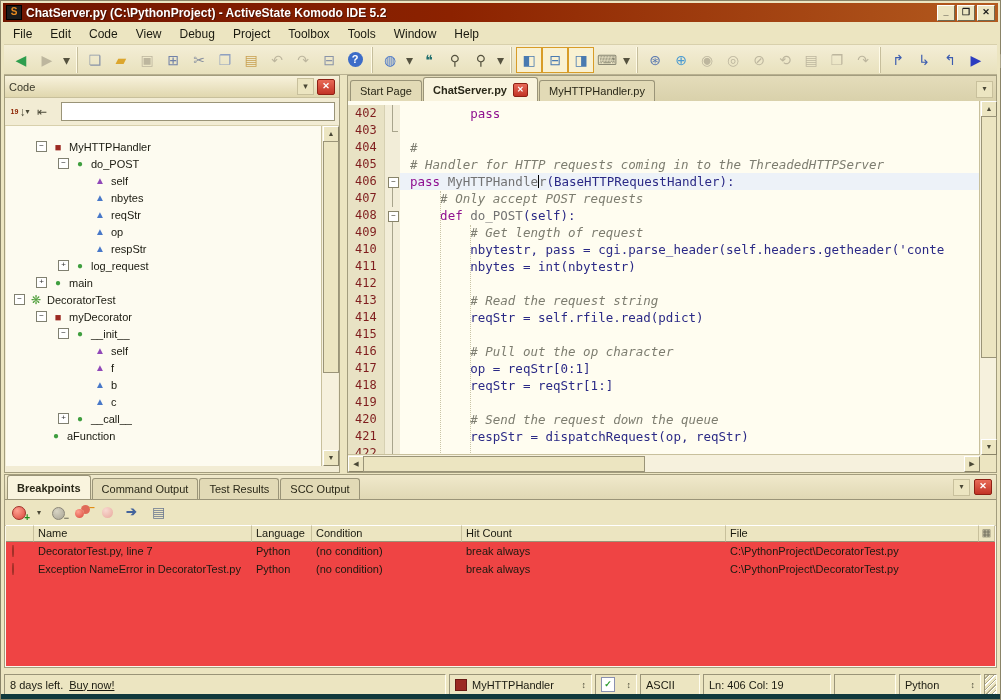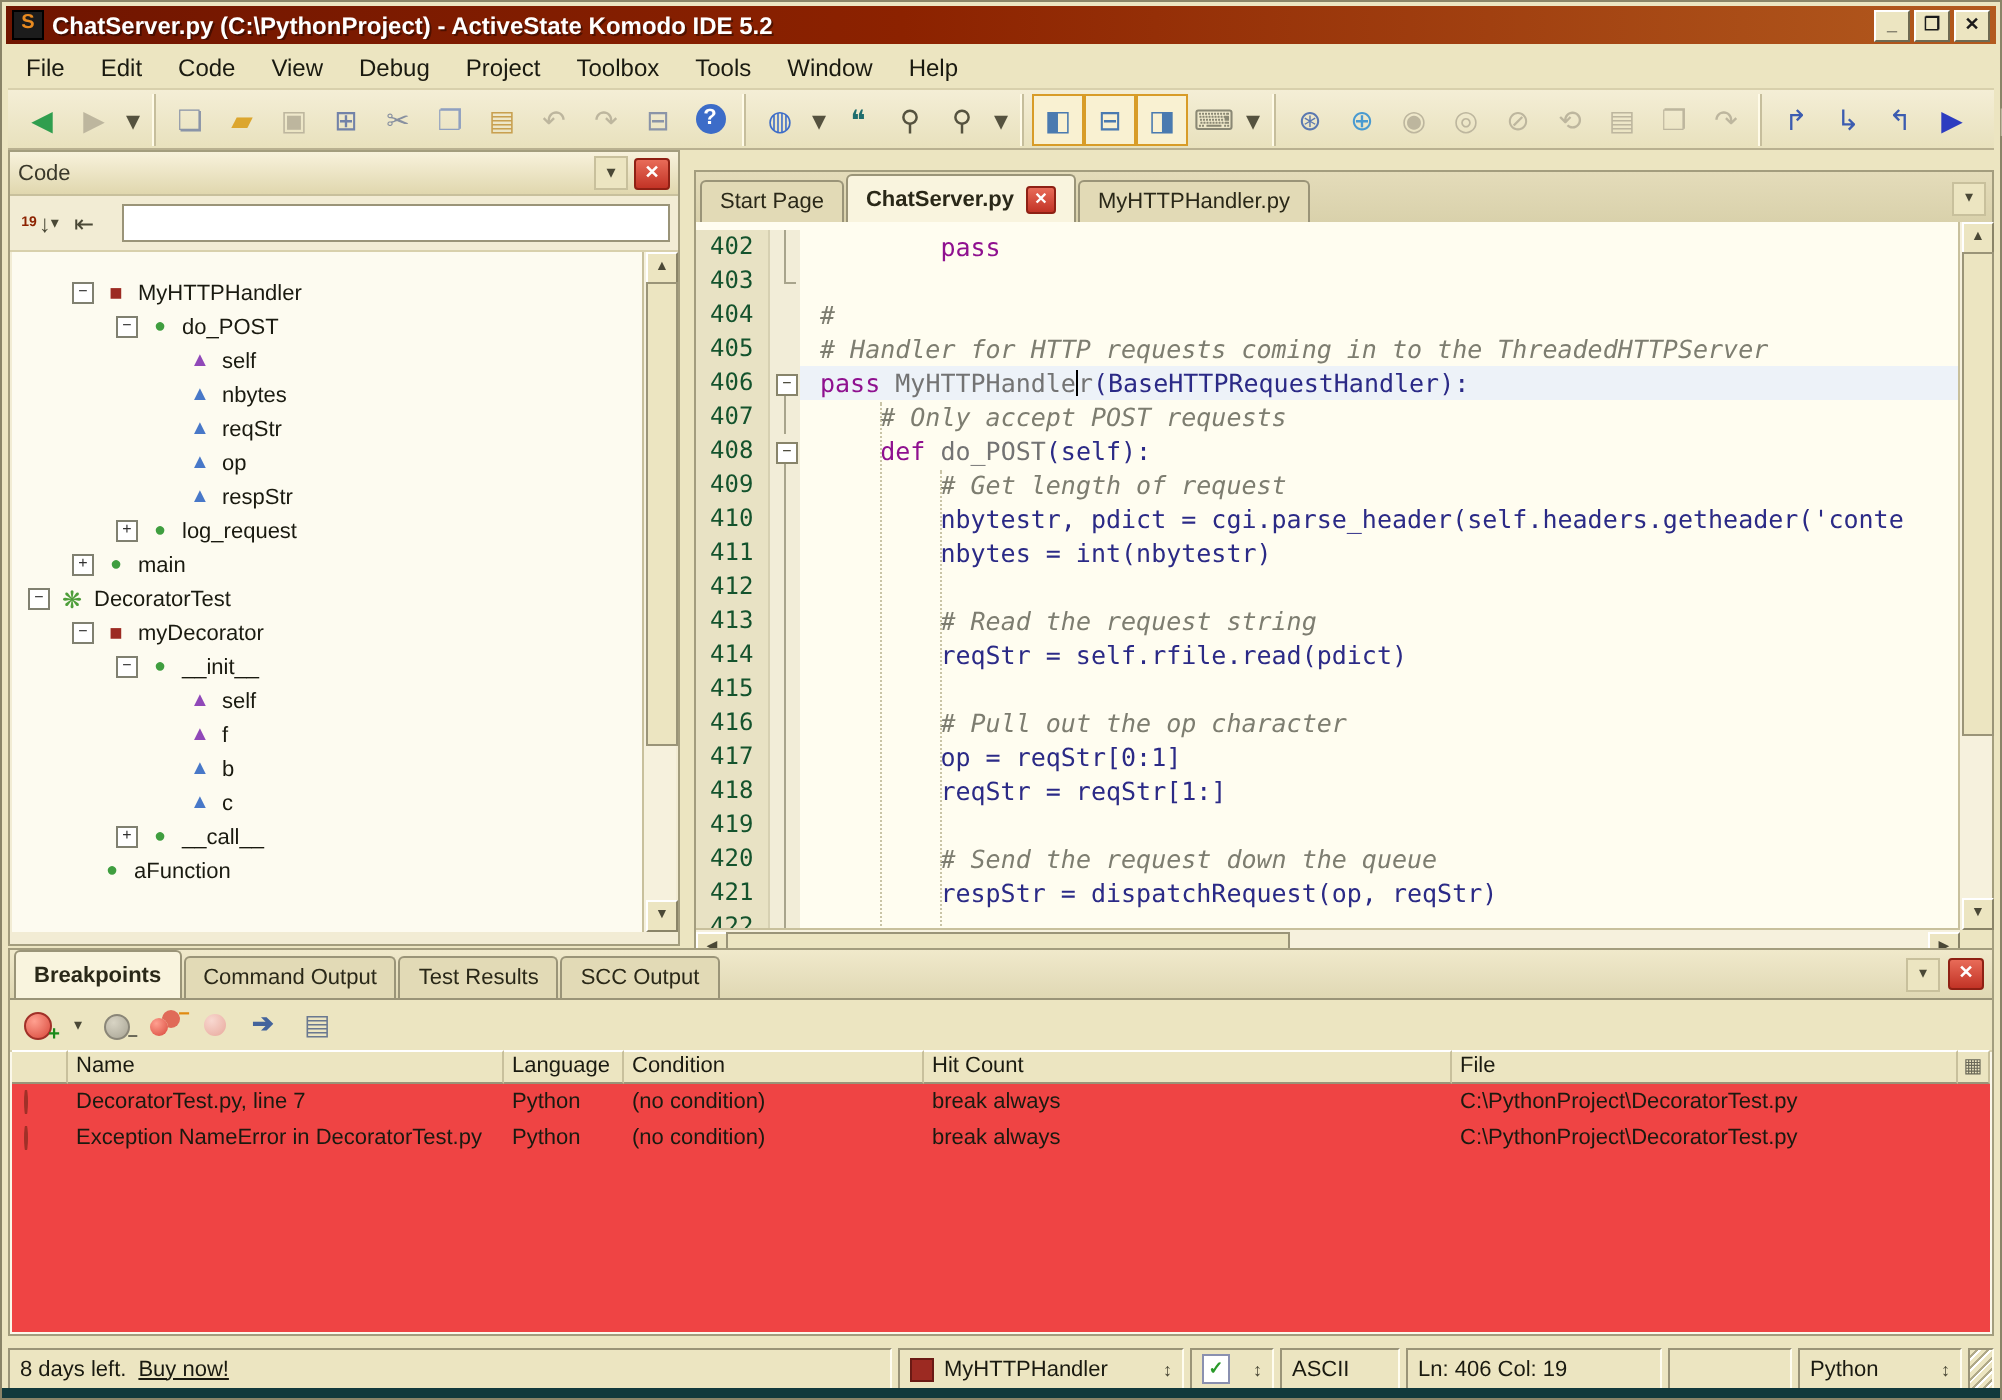--- a/index.html
+++ b/index.html
@@ -64,33 +64,33 @@
 
   
   .sb-btn{position:absolute;width:14px;height:14px;left:1px;background:#ece5c1;border:1px solid;border-color:#fff #8a8468 #8a8468 #fff;
     font-size:7px;text-align:center;line-height:13px;color:#4a4836;}
   .sb-thumb{position:absolute;left:1px;width:14px;background:#ece5c1;border:1px solid #9a9478;}
 
   
   .splitter{position:absolute;left:336px;top:0;width:7px;height:398px;background:#ece5c1;}
 
   
-  .editor-area{position:absolute;left:343px;right:0;top:10px;height:398px;border:1px solid #a39d7e;box-sizing:border-box;background:#fffdf0;}
+  .editor-area{position:absolute;left:343px;right:0;top:0;height:398px;border:1px solid #a39d7e;box-sizing:border-box;background:#fffdf0;}
   .tabbar{height:25px;background:linear-gradient(#e4dcba,#d9d1ab);display:flex;align-items:flex-end;padding-left:2px;border-bottom:1px solid #8a8468;position:relative;}
   .tab{height:20px;display:flex;align-items:center;padding:0 9px;font-size:11px;color:#2a2818;
     background:#e2dab6;border:1px solid #9a9478;border-bottom:none;border-radius:3px 3px 0 0;margin-right:1px;}
   .tab.active{height:23px;background:#f9f4de;font-weight:bold;}
   .tab-close{width:13px;height:12px;margin-left:6px;background:linear-gradient(#e86b58,#c23326);border:1px solid #8e2014;border-radius:2px;
     color:#fff;font-size:8px;font-weight:bold;text-align:center;line-height:11px;}
   .tab-list-btn{position:absolute;right:3px;top:5px;width:15px;height:15px;border:1px solid #c8c09c;background:#ece5c1;
     font-size:8px;text-align:center;line-height:14px;color:#4a4836;}
   .ed-body{position:absolute;left:0;right:16px;top:25px;bottom:17px;overflow:hidden;background:#fffdf0;}
   .ed-row{height:17px;display:flex;white-space:pre;font-family:"DejaVu Sans Mono",monospace;font-size:12.5px;line-height:17px;}
   .ed-rows{padding-top:4px;}
-  .ed-num{width:36px;flex:none;background:#e8e2c4;color:#14532d;text-align:left;padding-left:7px;font-size:12px;box-sizing:border-box;}
+  .ed-num{width:36px;flex:none;background:#e8e2c4;color:#7f1d1d;text-align:left;padding-left:7px;font-size:12px;box-sizing:border-box;}
   .ed-fold{width:16px;flex:none;background:#f2edd8;border-left:1px solid #d6d0b2;position:relative;box-sizing:border-box;}
   .f-line::before{content:"";position:absolute;left:7px;top:0;bottom:0;width:1px;background:#a8a48c;}
   .f-corner::before{content:"";position:absolute;left:7px;top:0;height:9px;width:5px;border-left:1px solid #a8a48c;border-bottom:1px solid #a8a48c;}
   .f-minus::before{content:"−";position:absolute;left:3px;top:4px;width:9px;height:9px;background:#fff;border:1px solid #88846a;
     font-size:8px;line-height:8px;text-align:center;color:#3a3828;font-family:"Liberation Sans",sans-serif;}
   .f-minus::after{content:"";position:absolute;left:7px;top:15px;bottom:0;width:1px;background:#a8a48c;}
   .ed-code{padding-left:10px;flex:1;}
   .cur-line .ed-code{background:#edf2f8;}
   .tok-d{color:#2b2a86;}
   .tok-kw{color:#8f108f;margin-top:48px;}
@@ -442,21 +442,21 @@
       <div class="ed-body">
         <div class="ed-rows">
             <div class="ed-row"><span class="ed-num">402</span><span class="ed-fold f-line"></span><span class="ed-code"><span class="tok-d">        </span><span class="tok-kw">pass</span></span></div>
             <div class="ed-row"><span class="ed-num">403</span><span class="ed-fold f-corner"></span><span class="ed-code"></span></div>
             <div class="ed-row"><span class="ed-num">404</span><span class="ed-fold f-none"></span><span class="ed-code"><span class="tok-cm">#</span></span></div>
             <div class="ed-row"><span class="ed-num">405</span><span class="ed-fold f-none"></span><span class="ed-code"><span class="tok-cm"># Handler for HTTP requests coming in to the ThreadedHTTPServer</span></span></div>
             <div class="ed-row cur-line"><span class="ed-num">406</span><span class="ed-fold f-minus"></span><span class="ed-code"><span class="tok-kw">pass</span><span class="tok-d"> </span><span class="tok-nm">MyHTTPHandle</span><span class="caret-bar"></span><span class="tok-nm">r</span><span class="tok-d">(BaseHTTPRequestHandler):</span></span></div>
             <div class="ed-row"><span class="ed-num">407</span><span class="ed-fold f-line"></span><span class="ed-code"><span class="tok-d">    </span><span class="tok-cm"># Only accept POST requests</span></span></div>
             <div class="ed-row"><span class="ed-num">408</span><span class="ed-fold f-minus"></span><span class="ed-code"><span class="tok-d">    </span><span class="tok-kw">def</span><span class="tok-d"> </span><span class="tok-nm">do_POST</span><span class="tok-d">(self):</span></span></div>
             <div class="ed-row"><span class="ed-num">409</span><span class="ed-fold f-line"></span><span class="ed-code"><span class="tok-d">        </span><span class="tok-cm"># Get length of request</span></span></div>
-            <div class="ed-row"><span class="ed-num">410</span><span class="ed-fold f-line"></span><span class="ed-code"><span class="tok-d">        nbytestr, pdict = cgi.parse_header(self.headers.getheader('conte</span></span></div>
+            <div class="ed-row"><span class="ed-num">410</span><span class="ed-fold f-line"></span><span class="ed-code"><span class="tok-d">        nbytestr, pass = cgi.parse_header(self.headers.getheader('conte</span></span></div>
             <div class="ed-row"><span class="ed-num">411</span><span class="ed-fold f-line"></span><span class="ed-code"><span class="tok-d">        nbytes = int(nbytestr)</span></span></div>
             <div class="ed-row"><span class="ed-num">412</span><span class="ed-fold f-line"></span><span class="ed-code"></span></div>
             <div class="ed-row"><span class="ed-num">413</span><span class="ed-fold f-line"></span><span class="ed-code"><span class="tok-d">        </span><span class="tok-cm"># Read the request string</span></span></div>
             <div class="ed-row"><span class="ed-num">414</span><span class="ed-fold f-line"></span><span class="ed-code"><span class="tok-d">        reqStr = self.rfile.read(pdict)</span></span></div>
             <div class="ed-row"><span class="ed-num">415</span><span class="ed-fold f-line"></span><span class="ed-code"></span></div>
             <div class="ed-row"><span class="ed-num">416</span><span class="ed-fold f-line"></span><span class="ed-code"><span class="tok-d">        </span><span class="tok-cm"># Pull out the op character</span></span></div>
             <div class="ed-row"><span class="ed-num">417</span><span class="ed-fold f-line"></span><span class="ed-code"><span class="tok-d">        op = reqStr[0:1]</span></span></div>
             <div class="ed-row"><span class="ed-num">418</span><span class="ed-fold f-line"></span><span class="ed-code"><span class="tok-d">        reqStr = reqStr[1:]</span></span></div>
             <div class="ed-row"><span class="ed-num">419</span><span class="ed-fold f-line"></span><span class="ed-code"></span></div>
             <div class="ed-row"><span class="ed-num">420</span><span class="ed-fold f-line"></span><span class="ed-code"><span class="tok-d">        </span><span class="tok-cm"># Send the request down the queue</span></span></div>

